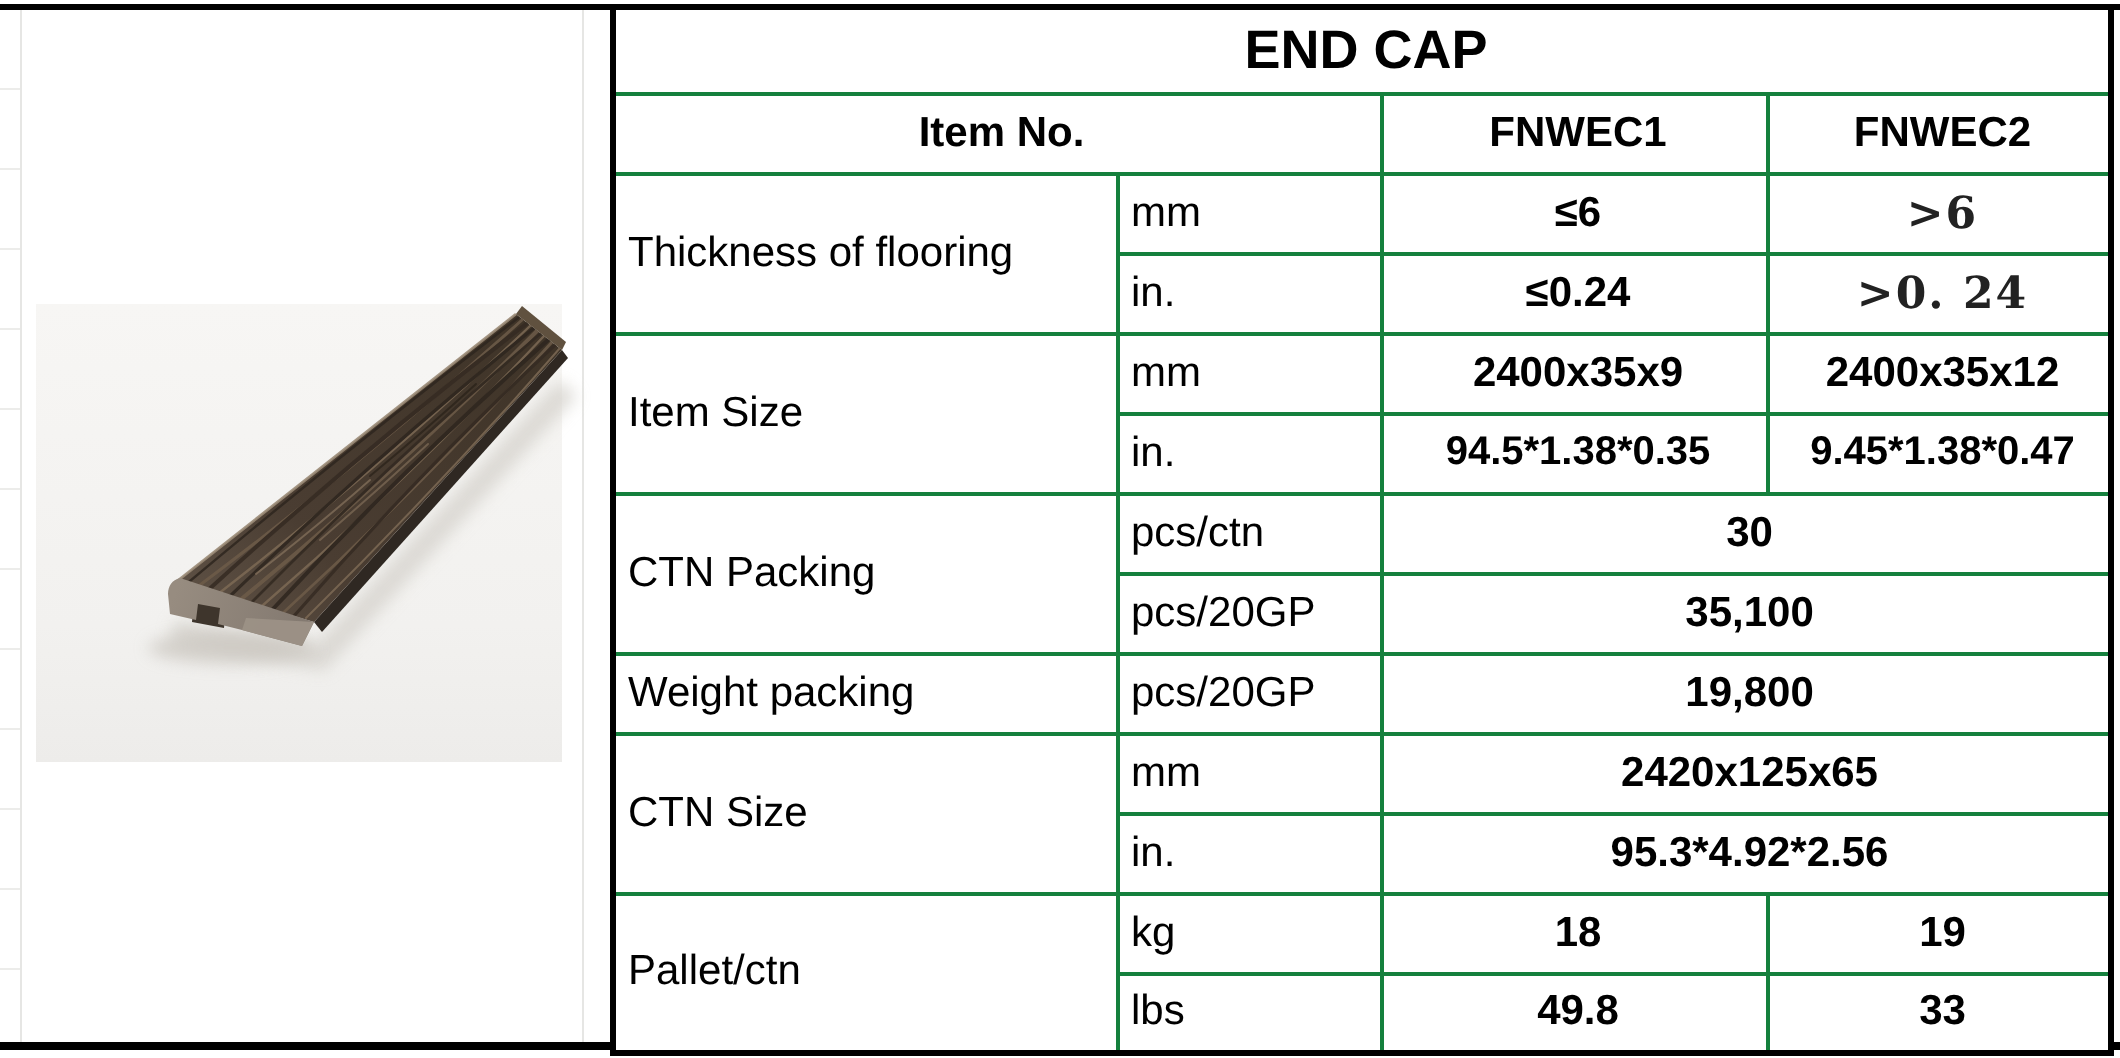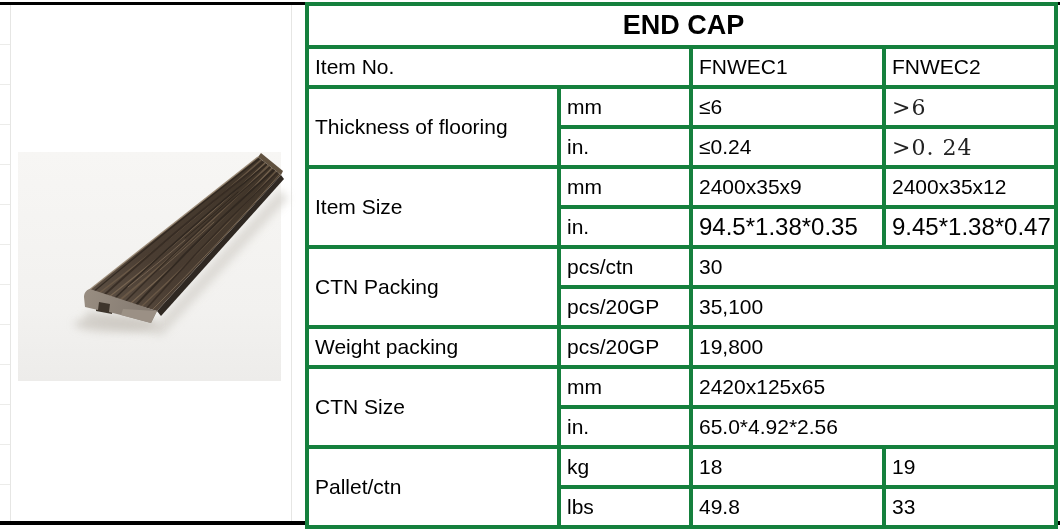--- a/index.html
+++ b/index.html
@@ -12,26 +12,26 @@
   .faint-vline{position:absolute;top:5px;width:1px;height:516px;background:#e6e6e4;}
   .v1{left:10px;} .v2{left:291px;}
   .faint-ticks{position:absolute;left:0;top:5px;width:10px;height:516px;
     background:repeating-linear-gradient(to bottom,transparent 0 39px,#ececea 39px 40px);}
   .photo-wrap{position:absolute;left:0;top:0;width:305px;height:529px;}
   table.spec{
     position:absolute;left:305px;top:2px;width:749px;height:523px;
     border-collapse:collapse;table-layout:fixed;background:#fff;
     border:3px solid #000;font-size:21px;
   }
-  table.spec td{border:4px solid #15803d;padding:0 2px 0 6px;overflow:hidden;white-space:nowrap;vertical-align:middle;margin-top:24px;}
+  table.spec td{border:2px solid #15803d;padding:0 2px 0 6px;overflow:hidden;white-space:nowrap;vertical-align:middle;margin-top:24px;}
   td.title-cell{font-weight:bold;font-size:27px;text-align:center;padding:0;}
-  td.center{text-align:left;padding:0 2px;}
+  td.center{text-align:center;padding:0 2px;font-weight:bold;}
   td.label{text-align:left;}
   td.serif{font-family:"DejaVu Serif","Liberation Serif",serif;font-size:22px;letter-spacing:1px;color:#222;}
-  td.small{font-size:24px;}
+  td.small{font-size:20px;}
   tr.title-row{height:43px;}
   tr.r{height:40px;}
 </style>
 </head>
 <body>
 
 <div class="screen">
 
   <div class="faint-ticks"></div>
   <div class="faint-vline v1"></div>
@@ -152,21 +152,21 @@
       <td class="label">pcs/20GP</td>
       <td colspan="2" class="center">19,800</td>
     </tr>
     <tr class="r">
       <td rowspan="2" class="label">CTN Size</td>
       <td class="label">mm</td>
       <td colspan="2" class="center">2420x125x65</td>
     </tr>
     <tr class="r">
       <td class="label">in.</td>
-      <td colspan="2" class="center">65.0*4.92*2.56</td>
+      <td colspan="2" class="center">95.3*4.92*2.56</td>
     </tr>
     <tr class="r">
       <td rowspan="2" class="label">Pallet/ctn</td>
       <td class="label">kg</td>
       <td class="center">18</td>
       <td class="center">19</td>
     </tr>
     <tr class="r">
       <td class="label">lbs</td>
       <td class="center">49.8</td>

